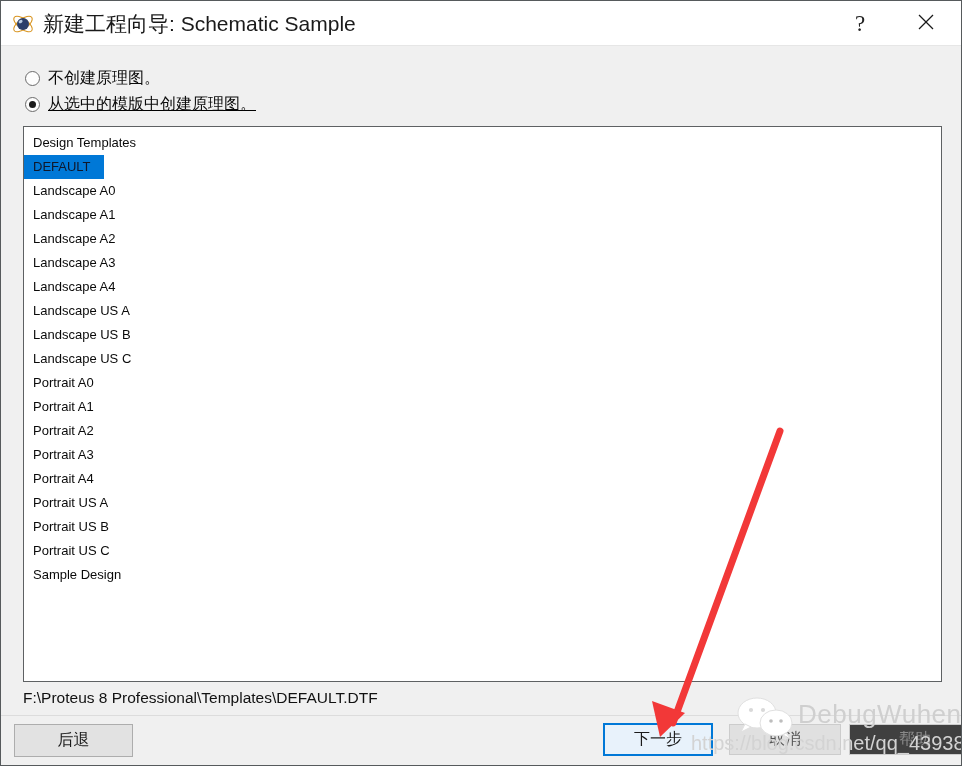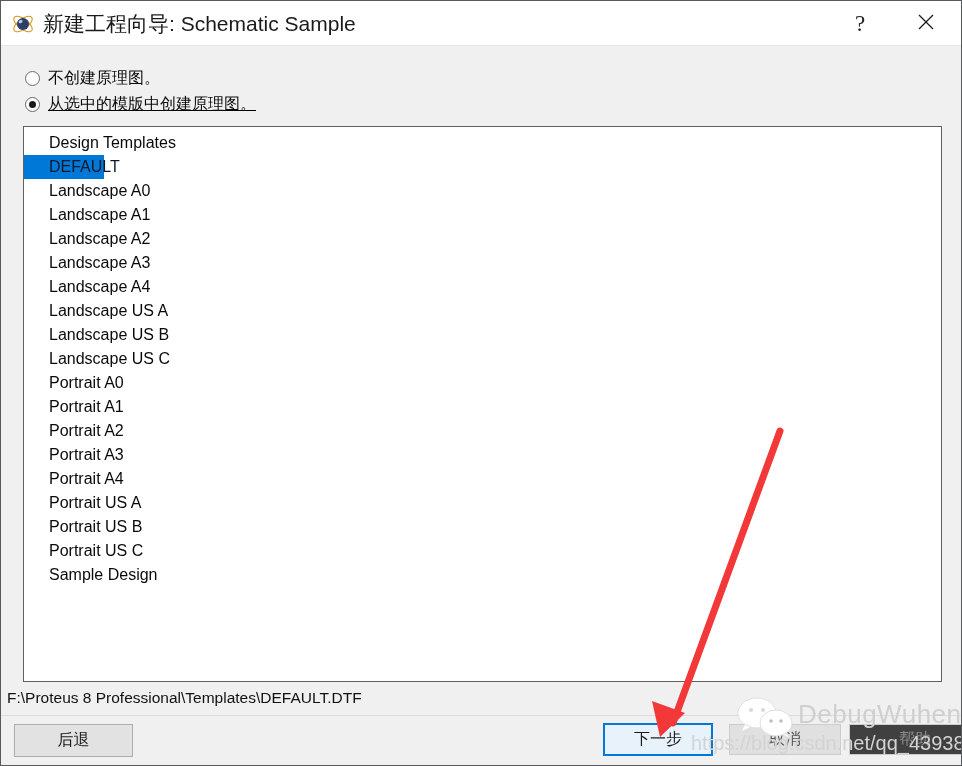--- a/index.html
+++ b/index.html
@@ -101,36 +101,36 @@
     left: 22px; top: 125px;
     width: 919px; height: 556px;
     background: #ffffff;
     border: 1px solid #5e6163;
     overflow: hidden;
     padding-top: 4px;
   }
   .list-item {
     height: 24px;
     line-height: 24px;
-    font-size: 16px;
+    font-size: 13px;
     color: #0a0a0a;
-    padding-left: 25px;
+    padding-left: 9px;
     white-space: nowrap;
     display: block;
   }
   .list-item.selected {
     background: #0078d7;
     color: #0f172a;
     width: 80px;
   }
 
   
   #path-label {
     position: absolute;
-    left: 6px; top: 688px;
+    left: 22px; top: 688px;
     font-size: 15.5px;
     color: #111;
     white-space: nowrap;
   }
 
   
   #footer {
     position: absolute;
     left: 0; top: 714px;
     width: 962px; height: 52px;

